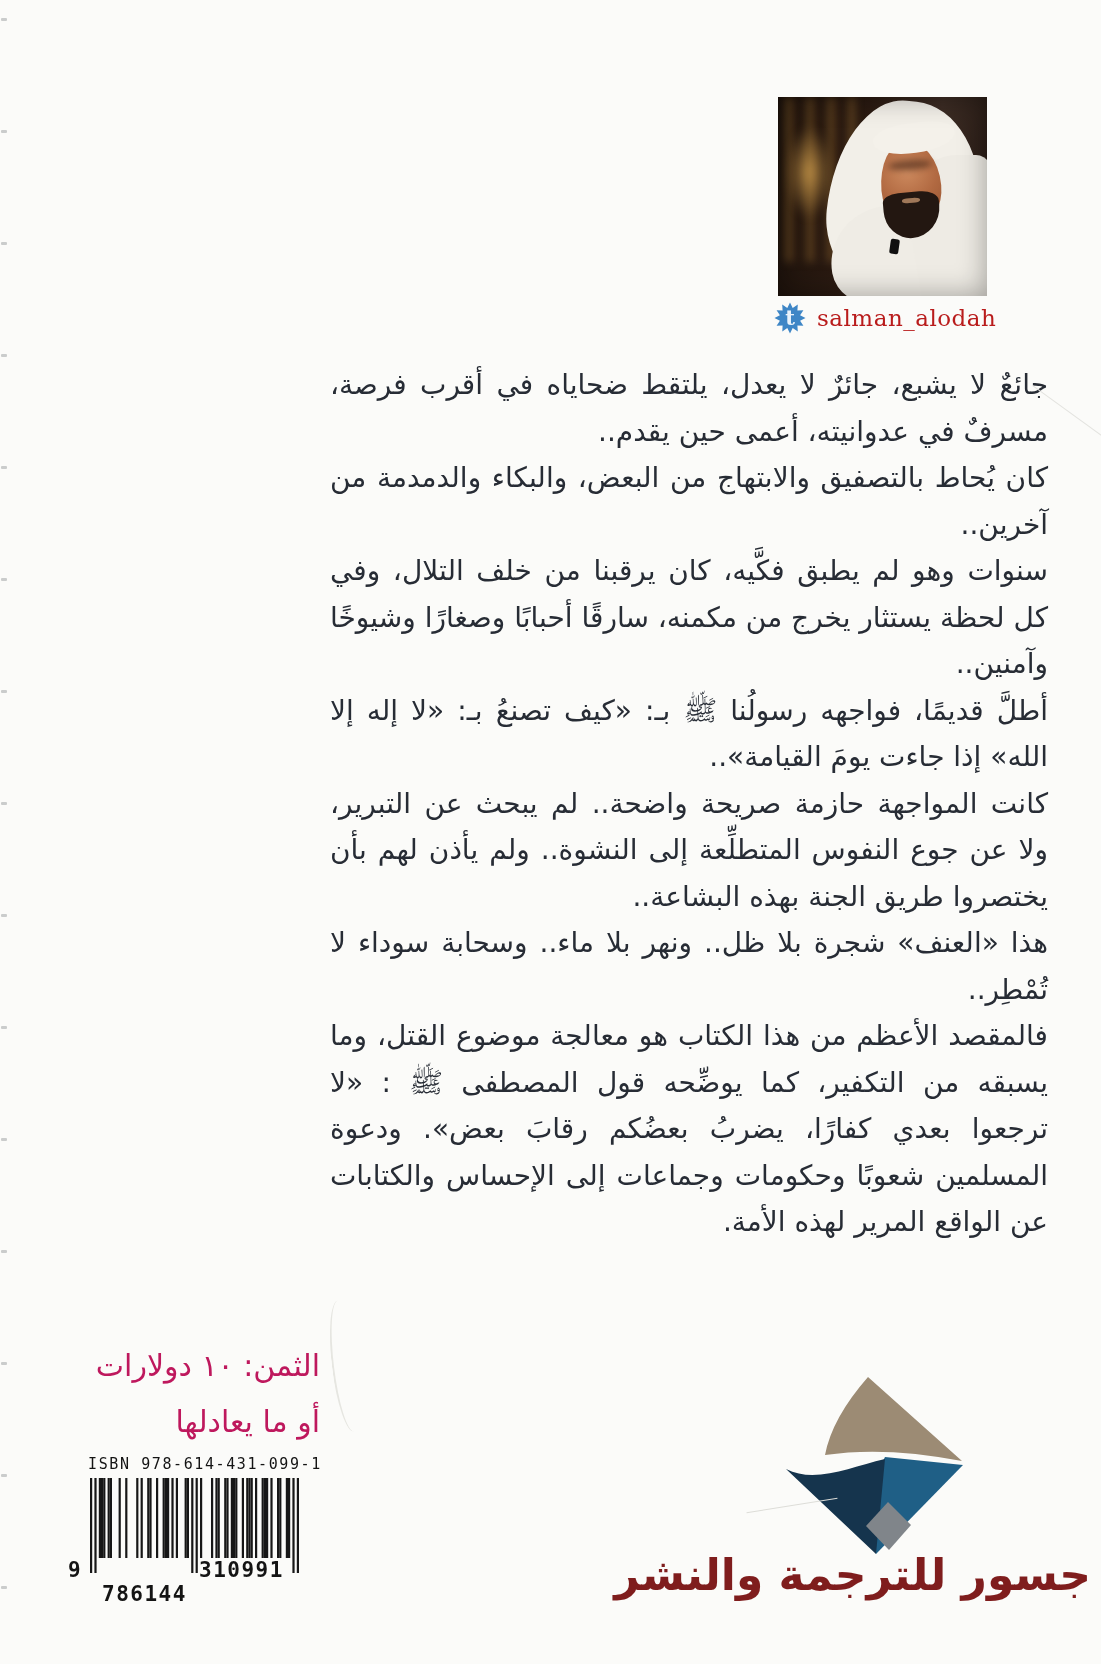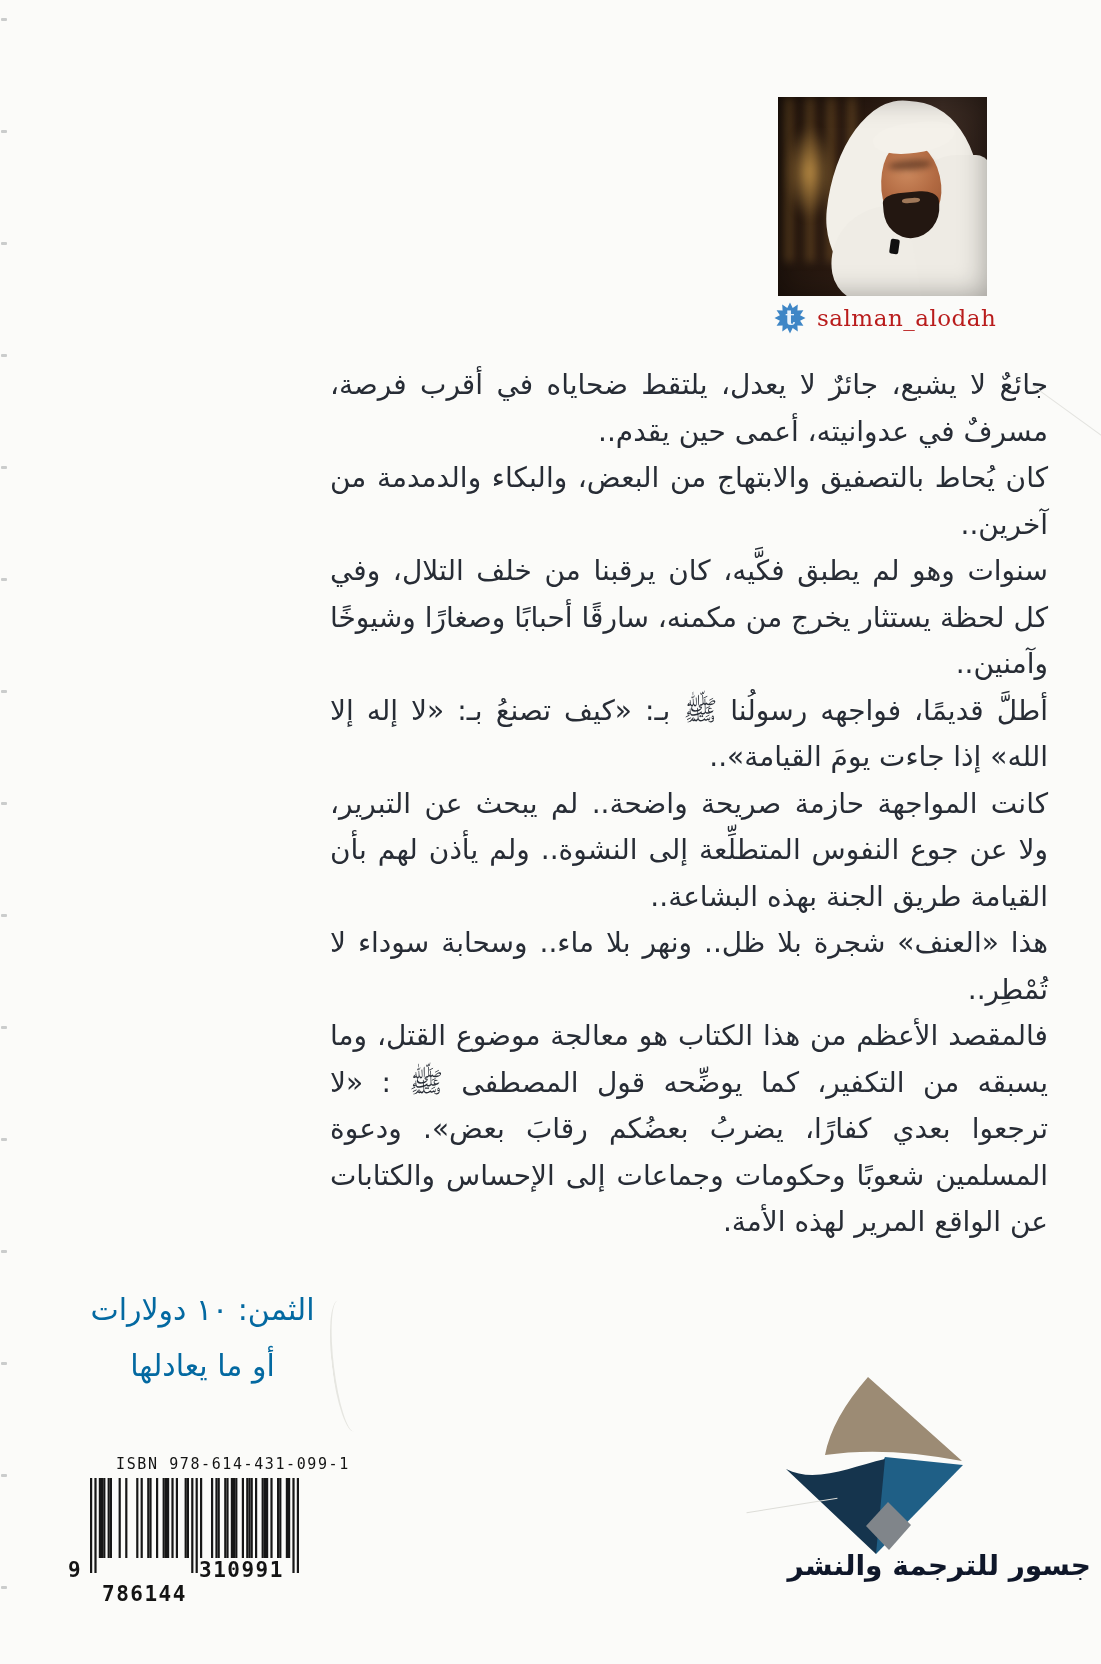--- a/index.html
+++ b/index.html
@@ -40,36 +40,36 @@
   .twitter-row{position:absolute;left:774px;top:299px;width:220px;height:38px;
     display:flex;align-items:center;gap:11px;}
   .twitter-icon{width:32px;height:32px;flex:0 0 auto;}
   .twitter-icon text{font-family:"DejaVu Serif",serif;font-weight:bold;font-size:21px;fill:#eaf3fb;}
   .twitter-handle{font-family:"DejaVu Serif",serif;font-size:23px;color:#b91c1c;letter-spacing:.5px;}
   
   .blurb{position:absolute;left:330px;top:362px;width:718px;direction:rtl;text-align:justify;
     font-size:28px;line-height:46.5px;color:#272c35;}
   .blurb p{margin:0;}
   
-  .price{position:absolute;left:85px;top:1282px;width:235px;direction:rtl;text-align:center;
-    font-size:30px;line-height:56px;color:#0369a1;}
+  .price{position:absolute;left:85px;top:1338px;width:235px;direction:rtl;text-align:right;
+    font-size:30px;line-height:56px;color:#be185d;}
   
   .isbn-block{position:absolute;left:68px;top:1455px;width:300px;height:135px;color:#141414;}
   .isbn-label{position:absolute;left:20px;top:0;font-family:"DejaVu Sans Mono",monospace;
-    font-size:15px;letter-spacing:1.6px;white-space:nowrap;margin-left:28px;}
+    font-size:15px;letter-spacing:1.6px;white-space:nowrap;}
   #barcode{position:absolute;left:22px;top:23px;width:209px;height:95px;fill:#171717;}
   .ean-digits{position:absolute;top:103px;left:0;width:300px;height:24px;
     font-family:"DejaVu Sans Mono",monospace;font-size:21px;font-weight:bold;letter-spacing:1.5px;}
   .ean-digits .g0{position:absolute;left:0;}
   .ean-digits .g1{position:absolute;left:34px;margin-top:24px;}
   .ean-digits .g2{position:absolute;left:131px;}
   
   .logo{position:absolute;left:775px;top:1372px;width:195px;height:190px;}
   .publisher-name{position:absolute;right:10px;top:1549px;direction:rtl;
-    font-size:28px;font-weight:bold;color:#0f172a;letter-spacing:0;white-space:nowrap;}
+    font-size:44px;font-weight:bold;color:#7f1d1d;letter-spacing:0;white-space:nowrap;}
   
   .tick{position:absolute;left:1px;width:6px;height:3px;background:rgba(90,95,100,.30);border-radius:1px;}
   .scratch-a{position:absolute;left:1022px;top:418px;width:112px;height:1px;background:#e3e3df;transform:rotate(36deg);}
   .scratch-b{position:absolute;left:332px;top:1300px;width:26px;height:132px;
     border-left:2px solid #e6e6e1;border-radius:50%;transform:rotate(-7deg);}
   .scratch-c{position:absolute;left:746px;top:1505px;width:92px;height:1px;background:#dddDD8;transform:rotate(-9deg);}
 </style>
 </head>
 <body>
 
@@ -95,21 +95,21 @@
       <text x="16" y="23" text-anchor="middle">t</text>
     </svg>
     <span class="twitter-handle">salman_alodah</span>
   </div>
 
   <div class="blurb">
       <p>جائعٌ لا يشبع، جائرٌ لا يعدل، يلتقط ضحاياه في أقرب فرصة، مسرفٌ في عدوانيته، أعمى حين يقدم..</p>
       <p>كان يُحاط بالتصفيق والابتهاج من البعض، والبكاء والدمدمة من آخرين..</p>
       <p>سنوات وهو لم يطبق فكَّيه، كان يرقبنا من خلف التلال، وفي كل لحظة يستثار يخرج من مكمنه، سارقًا أحبابًا وصغارًا وشيوخًا وآمنين..</p>
       <p>أطلَّ قديمًا، فواجهه رسولُنا ﷺ بـ: «كيف تصنعُ بـ: «لا إله إلا الله» إذا جاءت يومَ القيامة»..</p>
-      <p>كانت المواجهة حازمة صريحة واضحة.. لم يبحث عن التبرير، ولا عن جوع النفوس المتطلِّعة إلى النشوة.. ولم يأذن لهم بأن القيامة طريق الجنة بهذه البشاعة..</p>
+      <p>كانت المواجهة حازمة صريحة واضحة.. لم يبحث عن التبرير، ولا عن جوع النفوس المتطلِّعة إلى النشوة.. ولم يأذن لهم بأن يختصروا طريق الجنة بهذه البشاعة..</p>
       <p>هذا «العنف» شجرة بلا ظل.. ونهر بلا ماء.. وسحابة سوداء لا تُمْطِر..</p>
       <p>فالمقصد الأعظم من هذا الكتاب هو معالجة موضوع القتل، وما يسبقه من التكفير، كما يوضِّحه قول المصطفى ﷺ : «لا ترجعوا بعدي كفارًا، يضربُ بعضُكم رقابَ بعض». ودعوة المسلمين شعوبًا وحكومات وجماعات إلى الإحساس والكتابات عن الواقع المرير لهذه الأمة.</p>
     </div>
 
   <div class="price">
     <div>الثمن: ١٠ دولارات</div>
     <div>أو ما يعادلها</div>
   </div>
 
   <div class="isbn-block">

